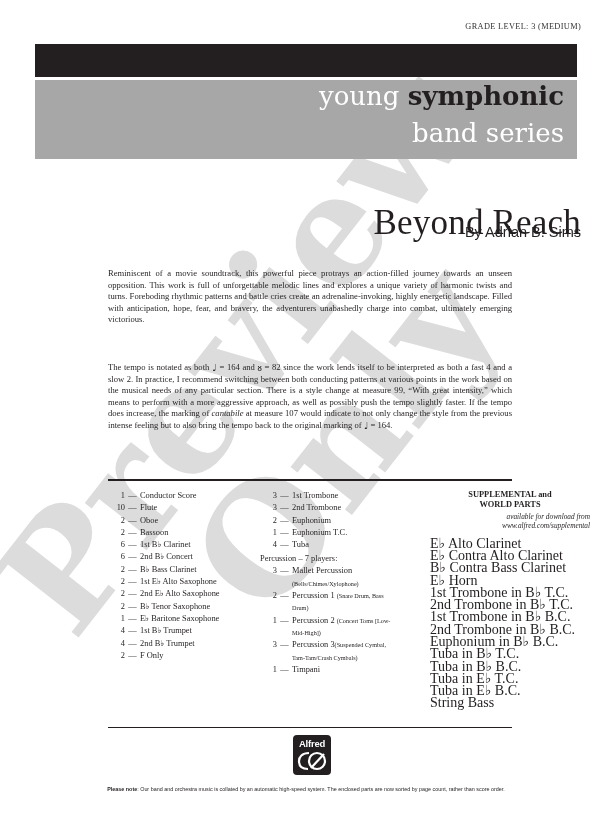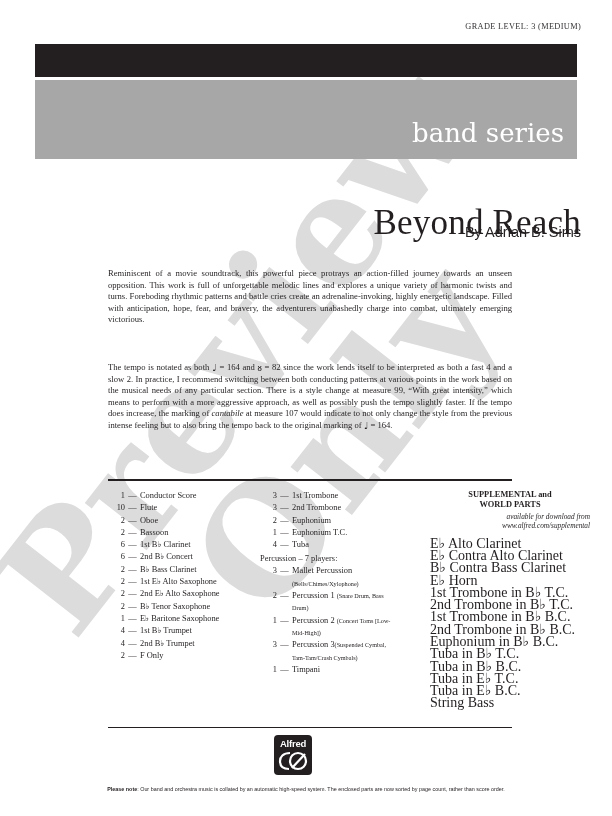--- a/index.html
+++ b/index.html
@@ -246,21 +246,21 @@
   }
   .supp-item {
     font-size: 14px;
     line-height: 12.3px;
   }
   #supp-list { margin-top: 7px; }
 
   
   #logo {
     position: absolute;
-    left: 274px;
+    left: 293px;
     top: 735px;
     width: 38px;
     height: 40px;
   }
   #logo-box {
     position: absolute;
     left: 0; top: 0;
     width: 38px;
     height: 40px;
     background: #231f20;
@@ -309,20 +309,23 @@
   </g>
 </svg>
 
 <div class="page">
 
   <div id="grade-level">GRADE LEVEL: 3 (MEDIUM)</div>
 
   <div id="banner">
     <div id="banner-darkbar"></div>
     <div id="banner-grayband"></div>
+    <div id="series-line1">
+      <span>young </span><span class="bold">symphonic</span>
+    </div>
     <div id="series-line2">band series</div>
   </div>
 
   <div id="title">Beyond Reach</div>
   <div id="composer">By Adrian B. Sims</div>
 
   <div id="description">Reminiscent of a movie soundtrack, this powerful piece protrays an action-filled journey towards an unseen opposition. This work is full of unforgettable melodic lines and explores a unique variety of harmonic twists and turns. Foreboding rhythmic patterns and battle cries create an adrenaline-invoking, highly energetic landscape. Filled with anticipation, hope, fear, and bravery, the adventurers unabashedly charge into combat, ultimately emerging victorious.</div>
 
   <div id="notes-body">
     <span>The tempo is notated as both </span><span class="note-glyph">♩</span><span> = 164 and </span><span class="note-glyph">ᴕ</span><span> = 82 since the work lends itself to be interpreted as both a fast 4 and a slow 2. In practice, I recommend switching between both conducting patterns at various points in the work based on the musical needs of any particular section. There is a style change at measure 99, “With great intensity,” which means to perform with a more aggressive approach, as well as possibly push the tempo slightly faster. If the tempo does increase, the marking of </span><span class="ital">cantabile</span><span> at measure 107 would indicate to not only change the style from the previous intense feeling but to also bring the tempo back to the original marking of </span><span class="note-glyph">♩</span><span> = 164.</span>

